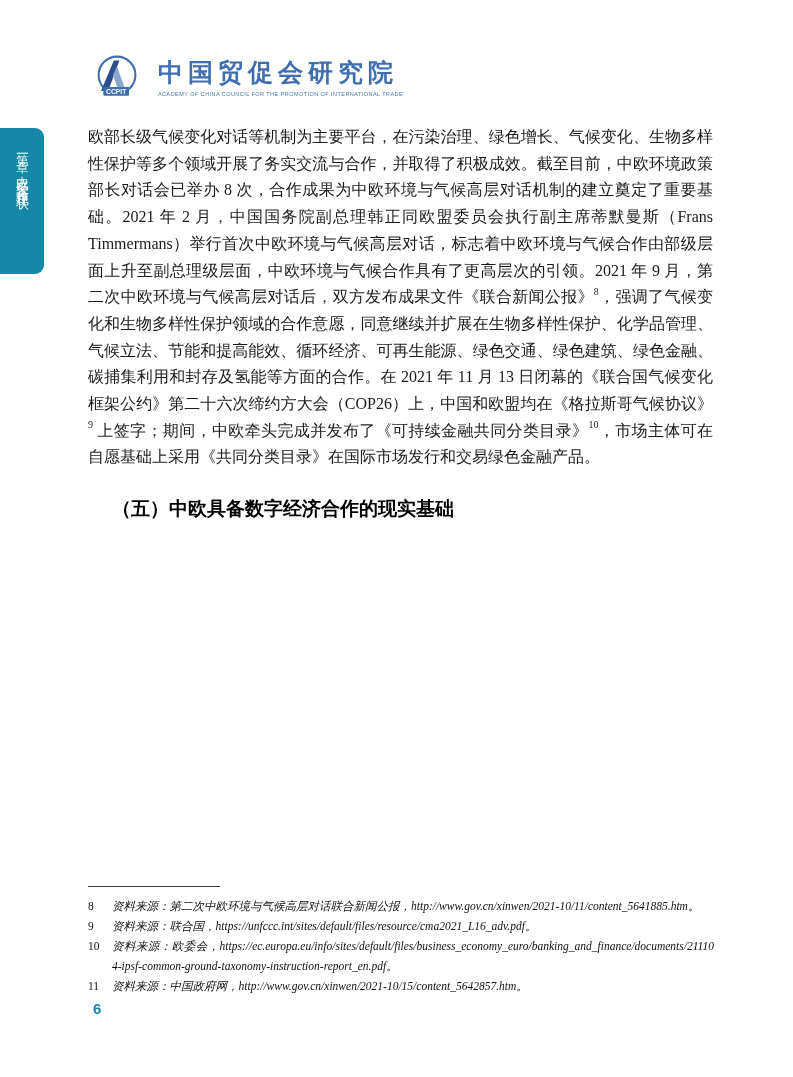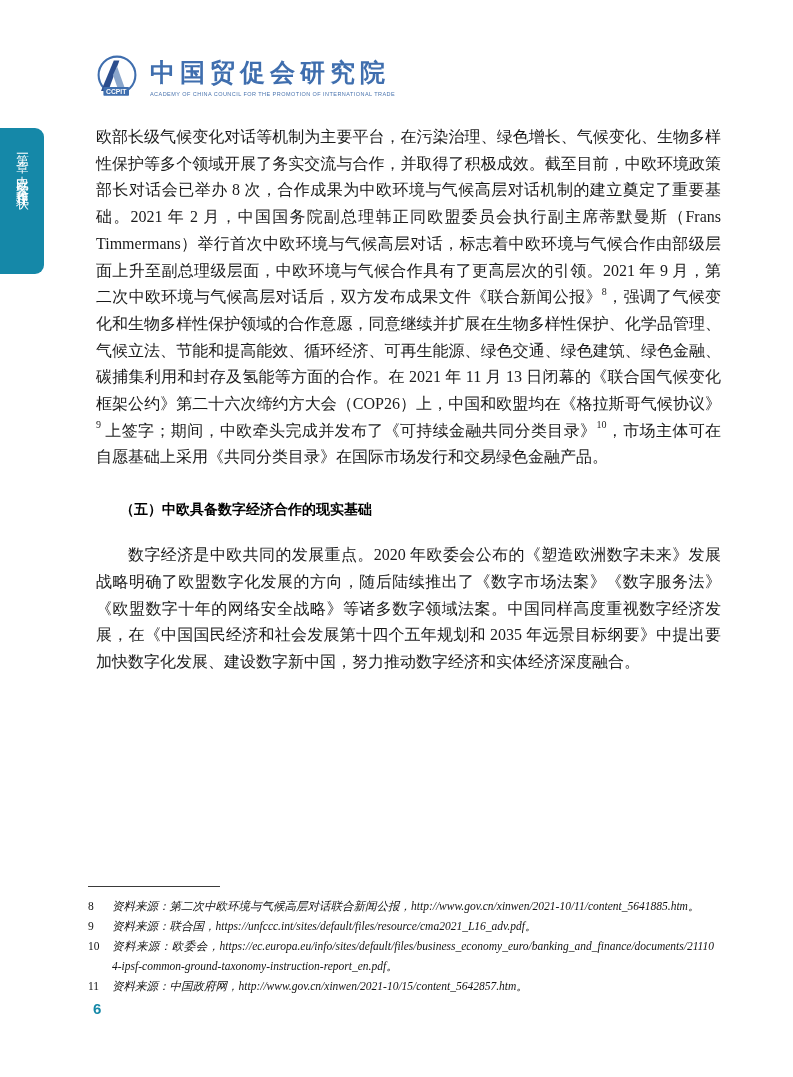--- a/index.html
+++ b/index.html
@@ -2,21 +2,21 @@
 <html><head>
 <meta charset="utf-8">
 <style>
   html,body{margin:0;padding:0;background:#e8e8e8;}
   .page{
     position:relative;width:793px;height:1077px;background:#ffffff;
     margin:0 auto;overflow:hidden;
     font-family:"Liberation Serif","DejaVu Serif",serif;color:#1a1a1a;
   }
   
-  .logo-block{position:absolute;left:93px;top:54px;display:flex;align-items:flex-start;gap:9px;}
+  .logo-block{position:absolute;left:93px;top:54px;display:flex;align-items:flex-start;gap:17px;}
   .logo-mark{display:block;}
   .logo-text{display:flex;flex-direction:column;padding-top:4px;}
   .logo-cn{
     font-size:25px;font-weight:bold;color:#3f6eae;letter-spacing:5px;
     font-family:"Liberation Serif","DejaVu Serif",serif;line-height:30px;
   }
   .logo-en{
     font-size:5.5px;color:#4a74ae;letter-spacing:0.45px;margin-top:3px;
     font-family:"Liberation Sans","DejaVu Sans",sans-serif;
   }
@@ -26,29 +26,29 @@
     background:#1588a8;border-radius:0 9px 9px 0;
     display:flex;flex-direction:column;align-items:center;gap:13px;
     padding-top:16px;box-sizing:border-box;
   }
   .chapter-tab span{
     writing-mode:vertical-rl;text-orientation:upright;
     color:#ffffff;font-size:12.5px;letter-spacing:3px;
     font-family:"Liberation Sans","DejaVu Sans",sans-serif;
   }
   
-  .content{position:absolute;left:96px;top:124px;width:625px;}
+  .content{position:absolute;left:88px;top:124px;width:625px;}
   .par{
     margin:0;font-size:16px;line-height:26.7px;text-align:justify;
     text-indent:2em;word-break:break-word;
   }
   .par.no-indent{text-indent:0;}
   .par sup{font-size:10px;line-height:0;position:relative;top:-1px;}
   .section-heading{
-    margin:26px 0 21px 0;font-size:14px;font-weight:bold;color:#000;
+    margin:26px 0 21px 0;font-size:19px;font-weight:bold;color:#000;
     font-family:"Liberation Sans","DejaVu Sans",sans-serif;
     text-indent:24px;line-height:24px;
   }
   
   .footnotes{position:absolute;left:88px;top:886px;width:626px;}
   .fn-rule{width:132px;border-top:1.5px solid #3a3a3a;margin-bottom:9px;}
   .fn-row{display:flex;font-size:11.5px;line-height:20px;color:#111;}
   .fn-num{flex:0 0 24px;}
   .fn-text{flex:1;text-align:justify;word-break:break-all;font-style:italic;}
   
@@ -78,21 +78,20 @@
   </header>
 
   <aside class="chapter-tab">
     <span>第一章</span>
     <span>中欧经贸合作现状</span>
   </aside>
 
   <main class="content">
     <p class="par no-indent"><span>欧部长级气候变化对话等机制为主要平台，在污染治理、绿色增长、气候变化、生物多样性保护等多个领域开展了务实交流与合作，并取得了积极成效。截至目前，中欧环境政策部长对话会已举办 8 次，合作成果为中欧环境与气候高层对话机制的建立奠定了重要基础。2021 年 2 月，中国国务院副总理韩正同欧盟委员会执行副主席蒂默曼斯（Frans Timmermans）举行首次中欧环境与气候高层对话，标志着中欧环境与气候合作由部级层面上升至副总理级层面，中欧环境与气候合作具有了更高层次的引领。2021 年 9 月，第二次中欧环境与气候高层对话后，双方发布成果文件《联合新闻公报》</span><sup>8</sup><span>，强调了气候变化和生物多样性保护领域的合作意愿，同意继续并扩展在生物多样性保护、化学品管理、气候立法、节能和提高能效、循环经济、可再生能源、绿色交通、绿色建筑、绿色金融、碳捕集利用和封存及氢能等方面的合作。在 2021 年 11 月 13 日闭幕的《联合国气候变化框架公约》第二十六次缔约方大会（COP26）上，中国和欧盟均在《格拉斯哥气候协议》</span><sup>9</sup><span> 上签字；期间，中欧牵头完成并发布了《可持续金融共同分类目录》</span><sup>10</sup><span>，市场主体可在自愿基础上采用《共同分类目录》在国际市场发行和交易绿色金融产品。</span></p>
     <h3 class="section-heading">（五）中欧具备数字经济合作的现实基础</h3>
-    <p class="par">数字经济是中欧共同的发展重点。2020 年欧委会公布的《塑造欧洲数字未来》发展战略明确了欧盟数字化发展的方向，随后陆续推出了《数字市场法案》《数字服务法》《欧盟数字十年的网络安全战略》等诸多数字领域法案。中国同样高度重视数字经济发展，在《中国国民经济和社会发展第十四个五年规划和 2035 年远景目标纲要》中提出要加快数字化发展、建设数字新中国，努力推动数字经济和实体经济深度融合。</p>
   </main>
 
   <footer class="footnotes">
     <div class="fn-rule"></div>
     <div class="fn-row">
       <span class="fn-num">8</span>
       <span class="fn-text">资料来源：第二次中欧环境与气候高层对话联合新闻公报，http://www.gov.cn/xinwen/2021-10/11/content_5641885.htm。</span>
     </div>
     <div class="fn-row">
       <span class="fn-num">9</span>

